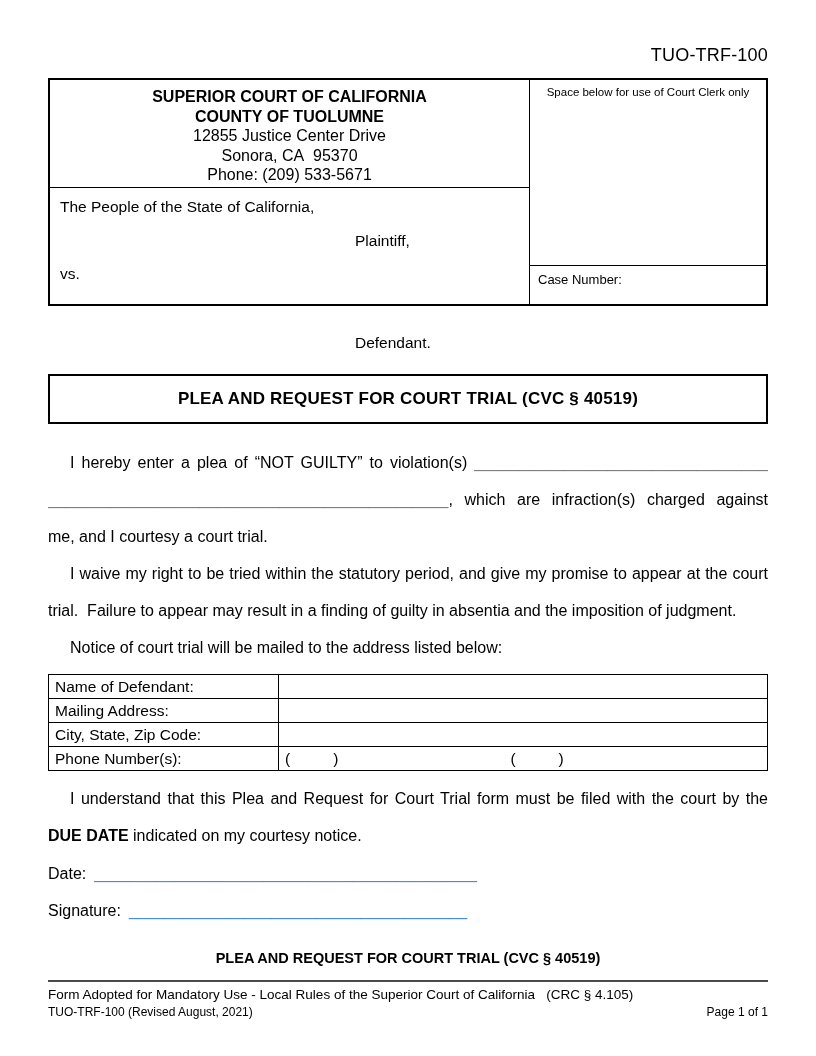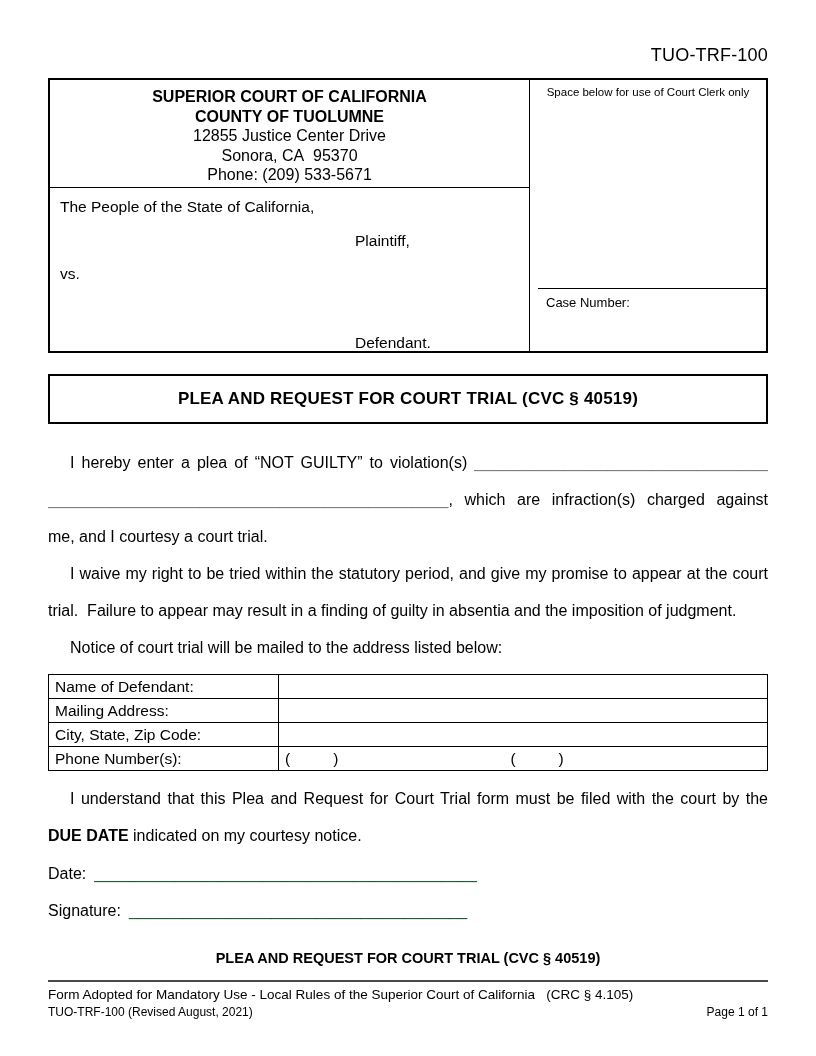--- a/index.html
+++ b/index.html
@@ -3,32 +3,32 @@
 <meta charset="utf-8">
 <style>
   html,body{margin:0;padding:0;background:#fff;}
   .page{
     position:relative;width:816px;height:1056px;background:#ffffff;color:#000;
     font-family:"Liberation Sans",sans-serif;overflow:hidden;
   }
   
   .form-number{position:absolute;top:45px;right:48px;font-size:18px;font-weight:normal;letter-spacing:.2px;}
   
-  .topbox{position:absolute;left:48px;top:78px;width:720px;height:275px;border:2px solid #000;box-sizing:border-box;display:flex;}
+  .topbox{position:absolute;left:48px;top:78px;width:720px;height:228px;border:2px solid #000;box-sizing:border-box;display:flex;}
   .leftcol{width:479px;display:flex;flex-direction:column;box-sizing:border-box;}
   .courthead{height:108px;border-bottom:1px solid #000;box-sizing:border-box;text-align:center;padding-top:7px;font-size:16px;line-height:19.5px;}
   .courthead .bold{font-weight:bold;}
   .parties{position:relative;flex:1;font-size:15.5px;}
   .parties .pp{position:absolute;left:10px;top:10px;}
   .parties .pl{position:absolute;left:305px;top:44px;}
   .parties .vs{position:absolute;left:10px;top:77px;}
   .parties .df{position:absolute;left:305px;top:146px;}
   .rightcol{flex:1;border-left:1px solid #000;display:flex;flex-direction:column;box-sizing:border-box;}
   .clerk{height:208px;box-sizing:border-box;text-align:center;padding-top:6px;font-size:11.5px;}
-  .casebox{height:43px;border-top:1px solid #000;box-sizing:border-box;font-size:13px;padding:6px 0 0 8px;margin-left:8px;}
+  .casebox{height:43px;border-top:1px solid #000;box-sizing:border-box;font-size:13px;padding:6px 0 0 8px;}
   .citationbox{flex:1;border-top:1px solid #000;box-sizing:border-box;font-size:13px;padding:7px 0 0 8px;}
   
   .titlebox{position:absolute;left:48px;top:374px;width:720px;height:50px;border:2px solid #000;box-sizing:border-box;
     display:flex;align-items:center;justify-content:center;font-size:17px;font-weight:bold;letter-spacing:.2px;}
   
   .bodyblock{position:absolute;left:48px;width:720px;font-size:16px;}
   .b1{top:444px;}
   .b2{top:780px;}
   .bline{height:37px;line-height:37px;overflow:hidden;white-space:normal;}
   .indent{text-indent:22px;}
@@ -37,21 +37,21 @@
   .boldword{font-weight:bold;}
   
   .addrtable{position:absolute;left:48px;top:674px;width:720px;border-collapse:collapse;font-size:15.5px;table-layout:fixed;}
   .addrtable td{border:1px solid #000;height:24px;padding:0 0 0 6px;box-sizing:border-box;vertical-align:middle;overflow:hidden;}
   .addrtable .lblcol{width:230px;}
   .phone2{margin-left:172px;}
   
   .sigrow{position:absolute;left:48px;width:720px;height:37px;line-height:37px;font-size:16px;}
   .daterow{top:855px;}
   .signrow{top:892px;}
-  .fillline{color:#14532d;margin-left:8px;}
+  .fillline{color:#3b82f6;margin-left:8px;}
   
   .footer-title{position:absolute;left:48px;top:950px;width:720px;text-align:center;font-size:14.5px;font-weight:bold;}
   .footer-rule{position:absolute;left:48px;top:980px;width:720px;border-top:2px solid #4a4a4a;height:0;}
   .footer-line1{position:absolute;left:48px;top:987px;width:720px;font-size:13.5px;}
   .footer-line2{position:absolute;left:48px;top:1005px;width:720px;font-size:12px;display:flex;justify-content:space-between;}
 </style>
 </head>
 <body>
 
 <div class="page">

